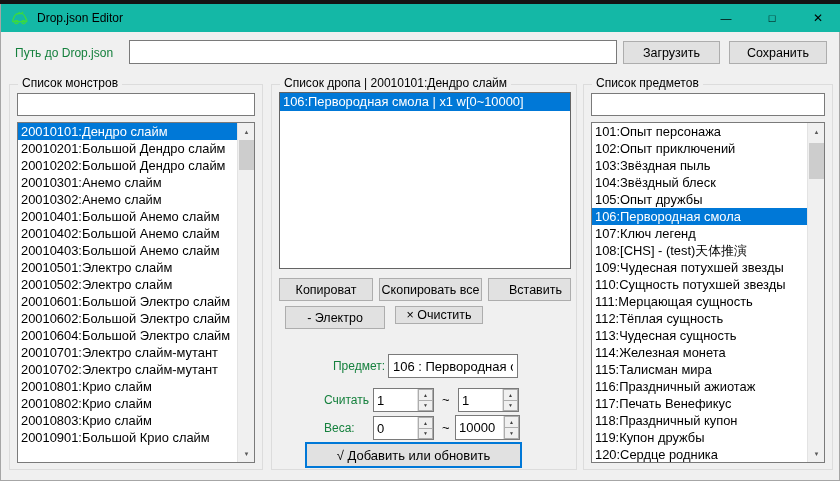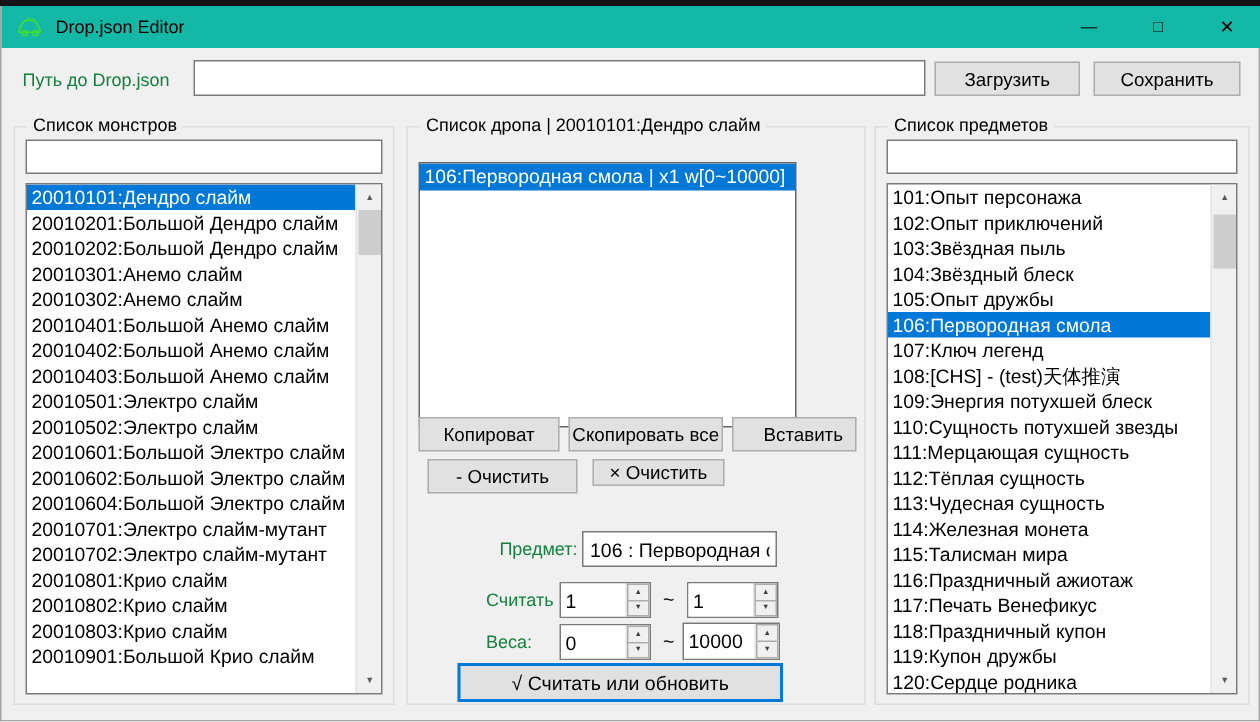--- a/index.html
+++ b/index.html
@@ -121,31 +121,31 @@
         <span class="sb-arrow up">▲</span>
         <span class="sb-thumb" style="top:17px; height:30px;"></span>
         <span class="sb-arrow down">▼</span>
       </div>
     </div>
   </div>
 
   <div class="abs groupbox" style="left:270px; top:80px; width:306px; height:386px;">
     <span class="gb-title">Список дропа | 20010101:Дендро слайм</span>
 
-    <div class="abs listbox droplist" style="left:7px; top:23px; width:252px; height:177px; border-color:#646464;">
+    <div class="abs listbox droplist" style="left:7px; top:7px; width:292px; height:177px; border-color:#646464;">
       <div class="list-content">
           <div class="list-item selected">106:Первородная смола | x1 w[0~10000]</div>
         </div>
     </div>
 
     <div class="abs btn" style="left:7px; top:193px; width:94px; height:23px;">Копироват</div>
     <div class="abs btn" style="left:107px; top:193px; width:103px; height:23px;">Скопировать все</div>
     <div class="abs btn" style="left:216px; top:193px; width:83px; height:23px;padding-left:12px;">Вставить</div>
 
-    <div class="abs btn" style="left:13px; top:221px; width:100px; height:23px;">- Очистить</div>
+    <div class="abs btn" style="left:13px; top:221px; width:100px; height:23px;">- Электро</div>
     <div class="abs btn" style="left:123px; top:221px; width:88px; height:18px;text-align:center;">× Очистить</div>
 
     <span class="abs lbl" style="left:30px; top:274px; width:83px; text-align:right;">Предмет:</span>
     <input class="abs textbox" style="left: 116px; top: 269px; width: 130px; height: 24px; font-size: 13px;" value="106 : Первородная смола">
 
     <span class="abs lbl" style="left:52px; top:308px;">Считать</span>
     <div class="abs spin" style="left:101px; top:303px; width:61px; height:24px;">
       <input value="1" style="">
       <span class="spin-btns">
         <span class="spin-btn up">▲</span>
@@ -171,37 +171,37 @@
     </div>
     <span class="abs tilde" style="left:170px; top:335px;">~</span>
     <div class="abs spin" style="left:183px; top:330px; width:65px; height:25px;">
       <input value="10000" style="">
       <span class="spin-btns">
         <span class="spin-btn up">▲</span>
         <span class="spin-btn">▼</span>
       </span>
     </div>
 
-    <div class="abs btn add-btn" style="left:33px; top:357px; width:217px; height:26px;">√ Считать или обновить</div>
+    <div class="abs btn add-btn" style="left:33px; top:357px; width:217px; height:26px;">√ Добавить или обновить</div>
   </div>
 
   <div class="abs groupbox" style="left:582px; top:80px; width:250px; height:386px;">
     <span class="gb-title">Список предметов</span>
     <input class="abs textbox" style="left: 7px; top: 8px; width: 234px; height: 23px;" value="">
     <div class="abs listbox" style="left:7px; top:37px; width:234px; height:341px;">
       <div class="list-content">
           <div class="list-item">101:Опыт персонажа</div>
           <div class="list-item">102:Опыт приключений</div>
           <div class="list-item">103:Звёздная пыль</div>
           <div class="list-item">104:Звёздный блеск</div>
           <div class="list-item">105:Опыт дружбы</div>
           <div class="list-item selected">106:Первородная смола</div>
           <div class="list-item">107:Ключ легенд</div>
           <div class="list-item">108:[CHS] - (test)天体推演</div>
-          <div class="list-item">109:Энергия потухшей блеск</div>
+          <div class="list-item">109:Чудесная потухшей звезды</div>
           <div class="list-item">110:Сущность потухшей звезды</div>
           <div class="list-item">111:Мерцающая сущность</div>
           <div class="list-item">112:Тёплая сущность</div>
           <div class="list-item">113:Чудесная сущность</div>
           <div class="list-item">114:Железная монета</div>
           <div class="list-item">115:Талисман мира</div>
           <div class="list-item">116:Праздничный ажиотаж</div>
           <div class="list-item">117:Печать Венефикус</div>
           <div class="list-item">118:Праздничный купон</div>
           <div class="list-item">119:Купон дружбы</div>

